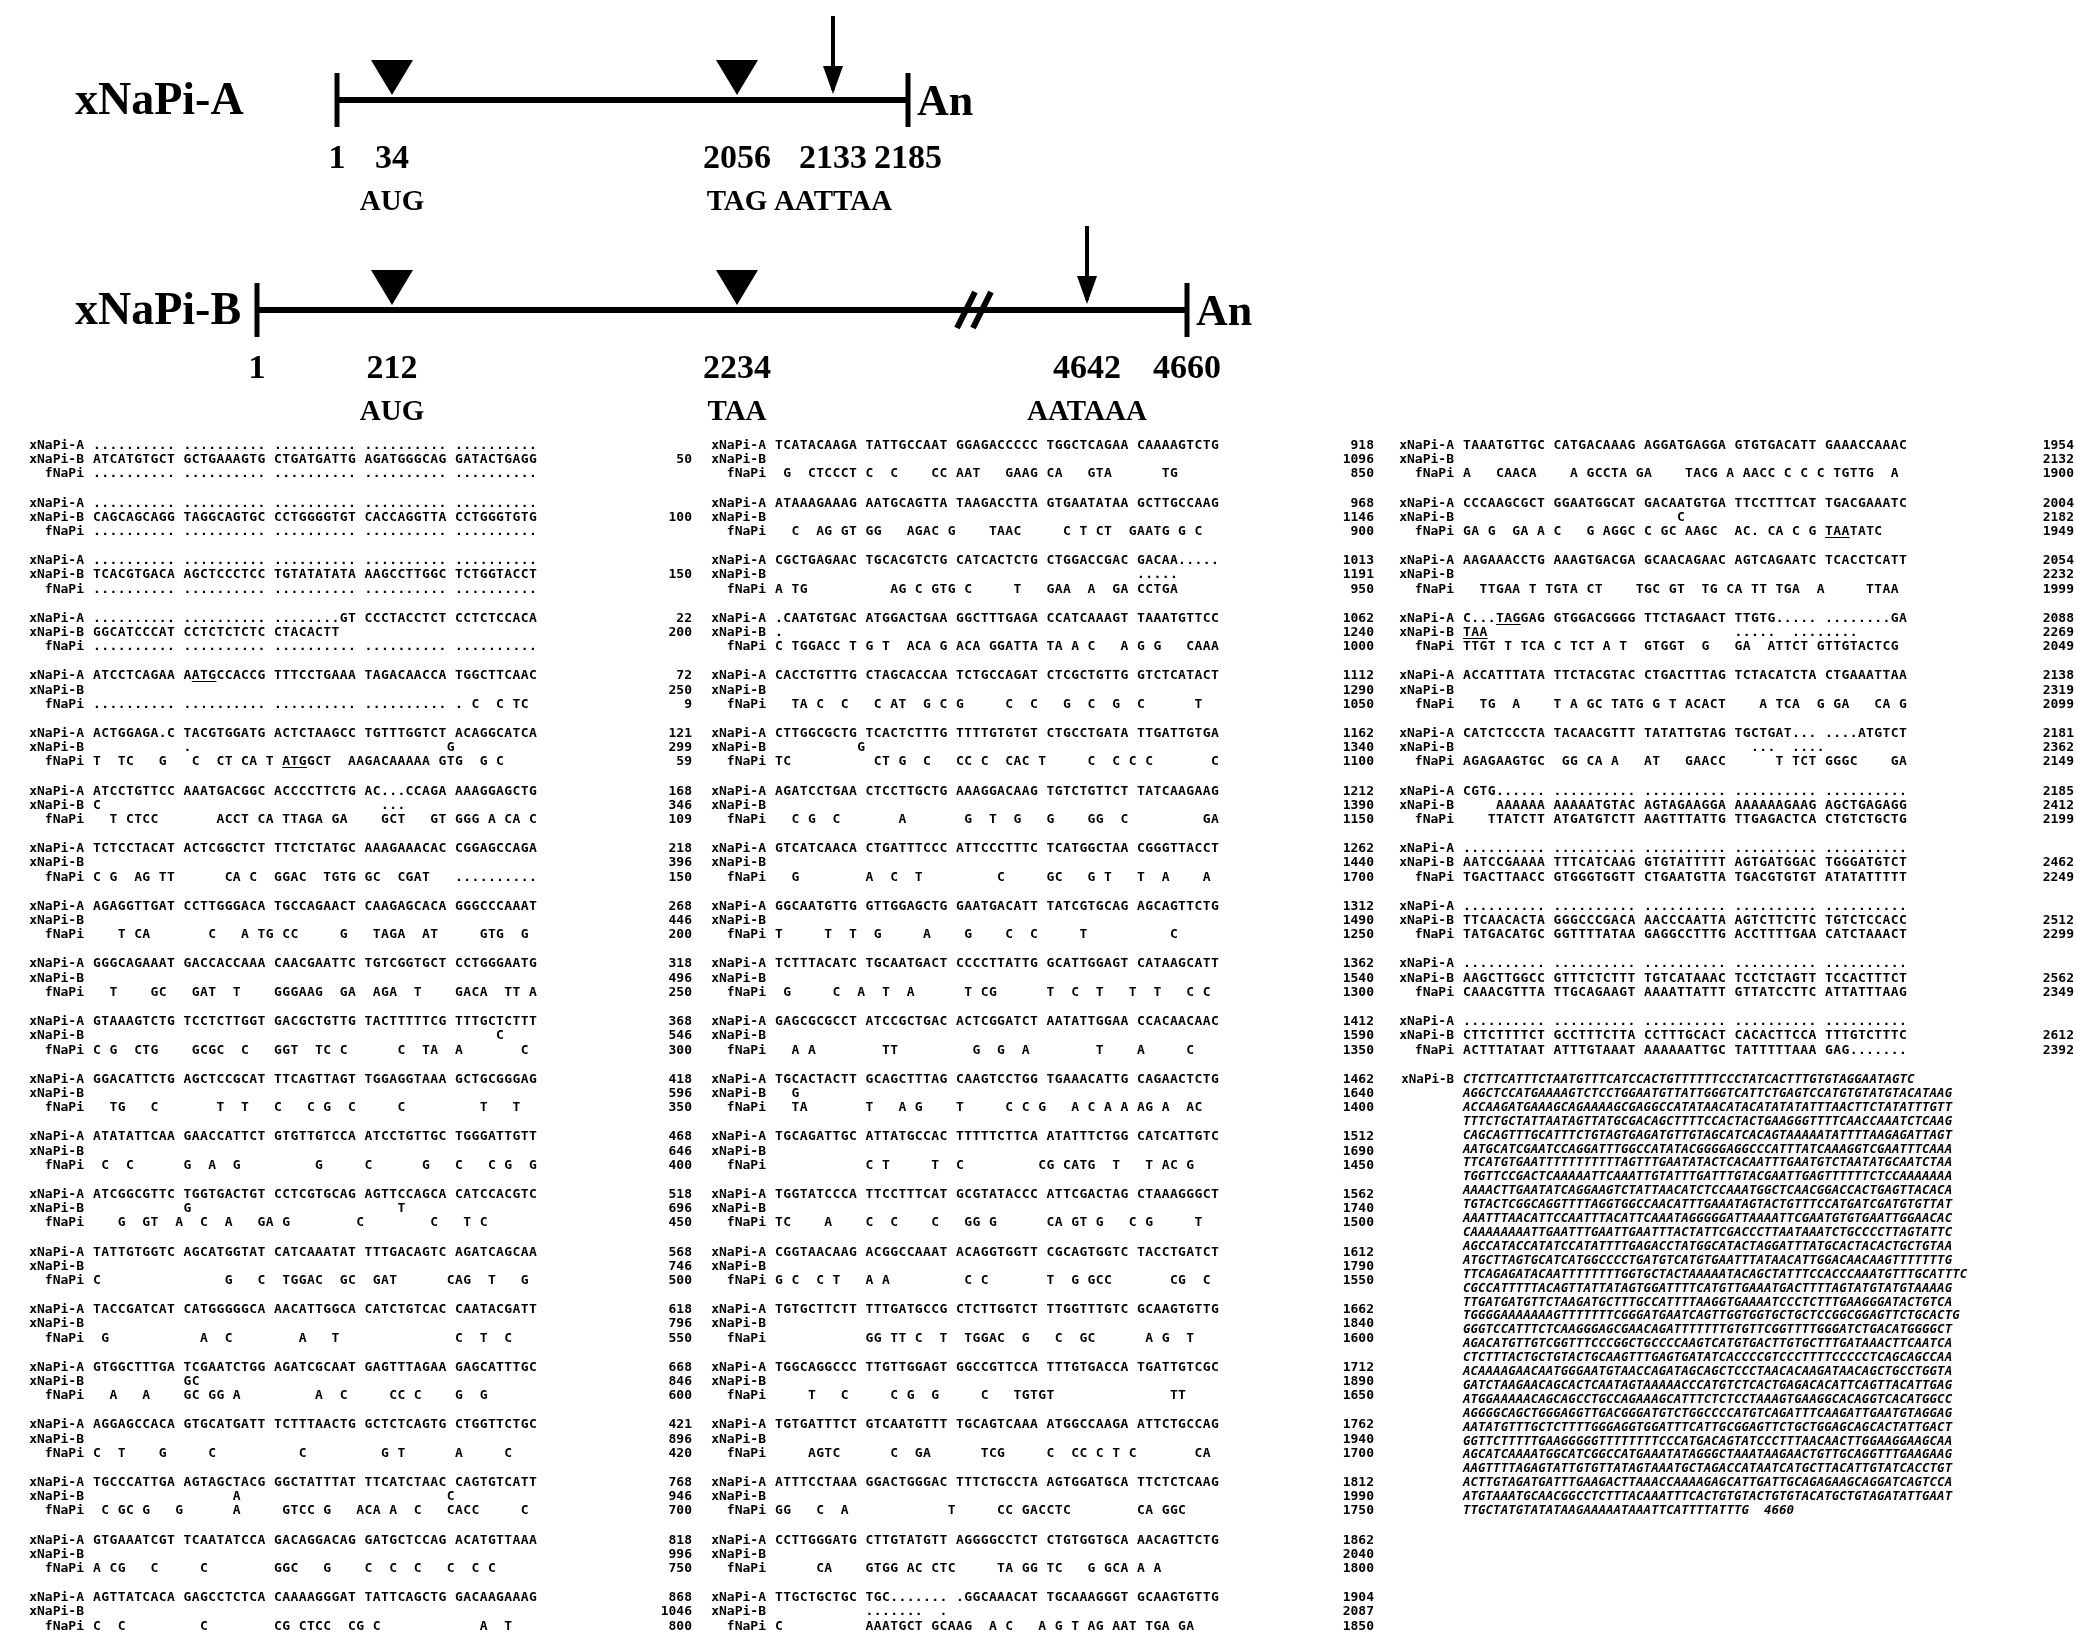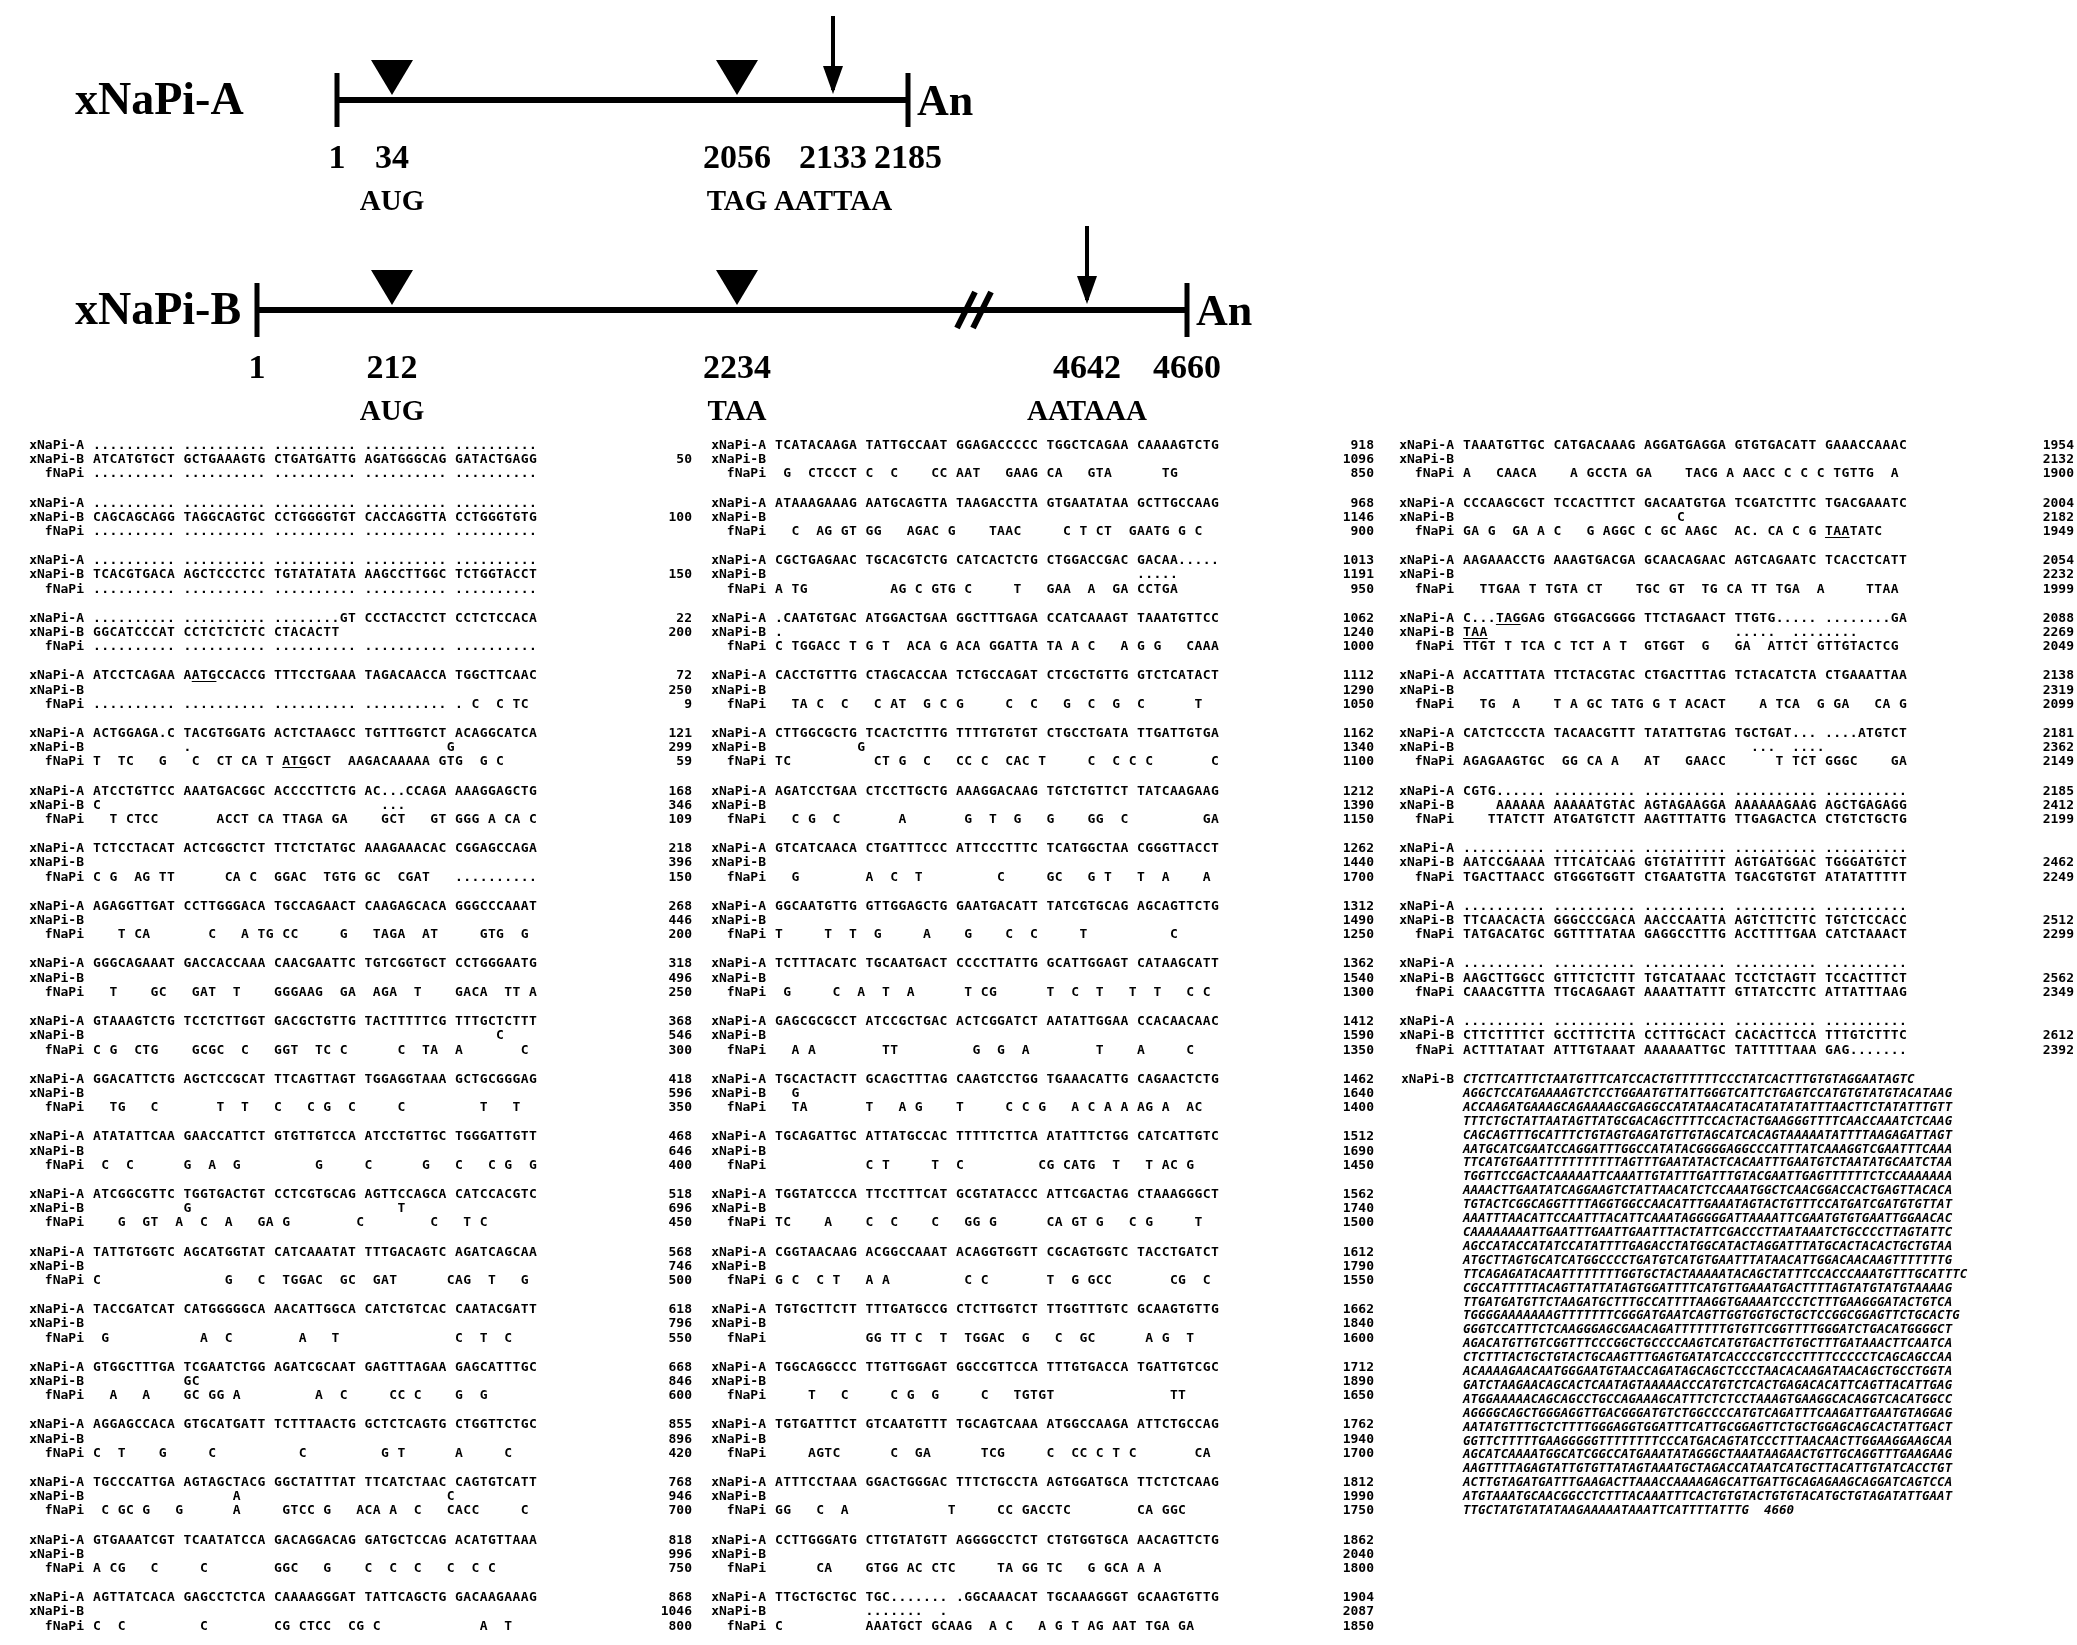--- a/index.html
+++ b/index.html
@@ -146,21 +146,21 @@
         <div class="arow"><span class="lbl">xNaPi-A</span><span class="seq">TACCGATCAT CATGGGGGCA AACATTGGCA CATCTGTCAC CAATACGATT</span><span class="num">618</span></div>
         <div class="arow"><span class="lbl">xNaPi-B</span><span class="seq"></span><span class="num">796</span></div>
         <div class="arow"><span class="lbl">fNaPi</span><span class="seq"> G           A  C        A   T              C  T  C</span><span class="num">550</span></div>
       </div>
       <div class="block">
         <div class="arow"><span class="lbl">xNaPi-A</span><span class="seq">GTGGCTTTGA TCGAATCTGG AGATCGCAAT GAGTTTAGAA GAGCATTTGC</span><span class="num">668</span></div>
         <div class="arow"><span class="lbl">xNaPi-B</span><span class="seq">           GC</span><span class="num">846</span></div>
         <div class="arow"><span class="lbl">fNaPi</span><span class="seq">  A   A    GC GG A         A  C     CC C    G  G</span><span class="num">600</span></div>
       </div>
       <div class="block">
-        <div class="arow"><span class="lbl">xNaPi-A</span><span class="seq">AGGAGCCACA GTGCATGATT TCTTTAACTG GCTCTCAGTG CTGGTTCTGC</span><span class="num">855</span></div>
+        <div class="arow"><span class="lbl">xNaPi-A</span><span class="seq">AGGAGCCACA GTGCATGATT TCTTTAACTG GCTCTCAGTG CTGGTTCTGC</span><span class="num">421</span></div>
         <div class="arow"><span class="lbl">xNaPi-B</span><span class="seq"></span><span class="num">896</span></div>
         <div class="arow"><span class="lbl">fNaPi</span><span class="seq">C  T    G     C          C         G T      A     C</span><span class="num">420</span></div>
       </div>
       <div class="block">
         <div class="arow"><span class="lbl">xNaPi-A</span><span class="seq">TGCCCATTGA AGTAGCTACG GGCTATTTAT TTCATCTAAC CAGTGTCATT</span><span class="num">768</span></div>
         <div class="arow"><span class="lbl">xNaPi-B</span><span class="seq">                 A                         C</span><span class="num">946</span></div>
         <div class="arow"><span class="lbl">fNaPi</span><span class="seq"> C GC G   G      A     GTCC G   ACA A  C   CACC     C</span><span class="num">700</span></div>
       </div>
       <div class="block">
         <div class="arow"><span class="lbl">xNaPi-A</span><span class="seq">GTGAAATCGT TCAATATCCA GACAGGACAG GATGCTCCAG ACATGTTAAA</span><span class="num">818</span></div>
@@ -280,21 +280,21 @@
         <div class="arow"><span class="lbl">fNaPi</span><span class="seq">C          AAATGCT GCAAG  A C   A G T AG AAT TGA GA</span><span class="num">1850</span></div>
       </div>
     </div>
   <div id="col3" class="col">
       <div class="block">
         <div class="arow"><span class="lbl">xNaPi-A</span><span class="seq">TAAATGTTGC CATGACAAAG AGGATGAGGA GTGTGACATT GAAACCAAAC</span><span class="num">1954</span></div>
         <div class="arow"><span class="lbl">xNaPi-B</span><span class="seq"></span><span class="num">2132</span></div>
         <div class="arow"><span class="lbl">fNaPi</span><span class="seq">A   CAACA    A GCCTA GA    TACG A AACC C C C TGTTG  A</span><span class="num">1900</span></div>
       </div>
       <div class="block">
-        <div class="arow"><span class="lbl">xNaPi-A</span><span class="seq">CCCAAGCGCT TCCACTTTCT GACAATGTGA TCGATCTTTC TGACGAAATC</span><span class="num">2004</span></div>
+        <div class="arow"><span class="lbl">xNaPi-A</span><span class="seq">CCCAAGCGCT GGAATGGCAT GACAATGTGA TTCCTTTCAT TGACGAAATC</span><span class="num">2004</span></div>
         <div class="arow"><span class="lbl">xNaPi-B</span><span class="seq">                          C</span><span class="num">2182</span></div>
         <div class="arow"><span class="lbl">fNaPi</span><span class="seq">GA G  GA A C   G AGGC C GC AAGC  AC. CA C G <u>TAA</u>TATC</span><span class="num">1949</span></div>
       </div>
       <div class="block">
         <div class="arow"><span class="lbl">xNaPi-A</span><span class="seq">AAGAAACCTG AAAGTGACGA GCAACAGAAC AGTCAGAATC TCACCTCATT</span><span class="num">2054</span></div>
         <div class="arow"><span class="lbl">xNaPi-B</span><span class="seq"></span><span class="num">2232</span></div>
         <div class="arow"><span class="lbl">fNaPi</span><span class="seq">  TTGAA T TGTA CT    TGC GT  TG CA TT TGA  A     TTAA</span><span class="num">1999</span></div>
       </div>
       <div class="block">
         <div class="arow"><span class="lbl">xNaPi-A</span><span class="seq">C...<u>TAG</u>GAG GTGGACGGGG TTCTAGAACT TTGTG..... ........GA</span><span class="num">2088</span></div>

